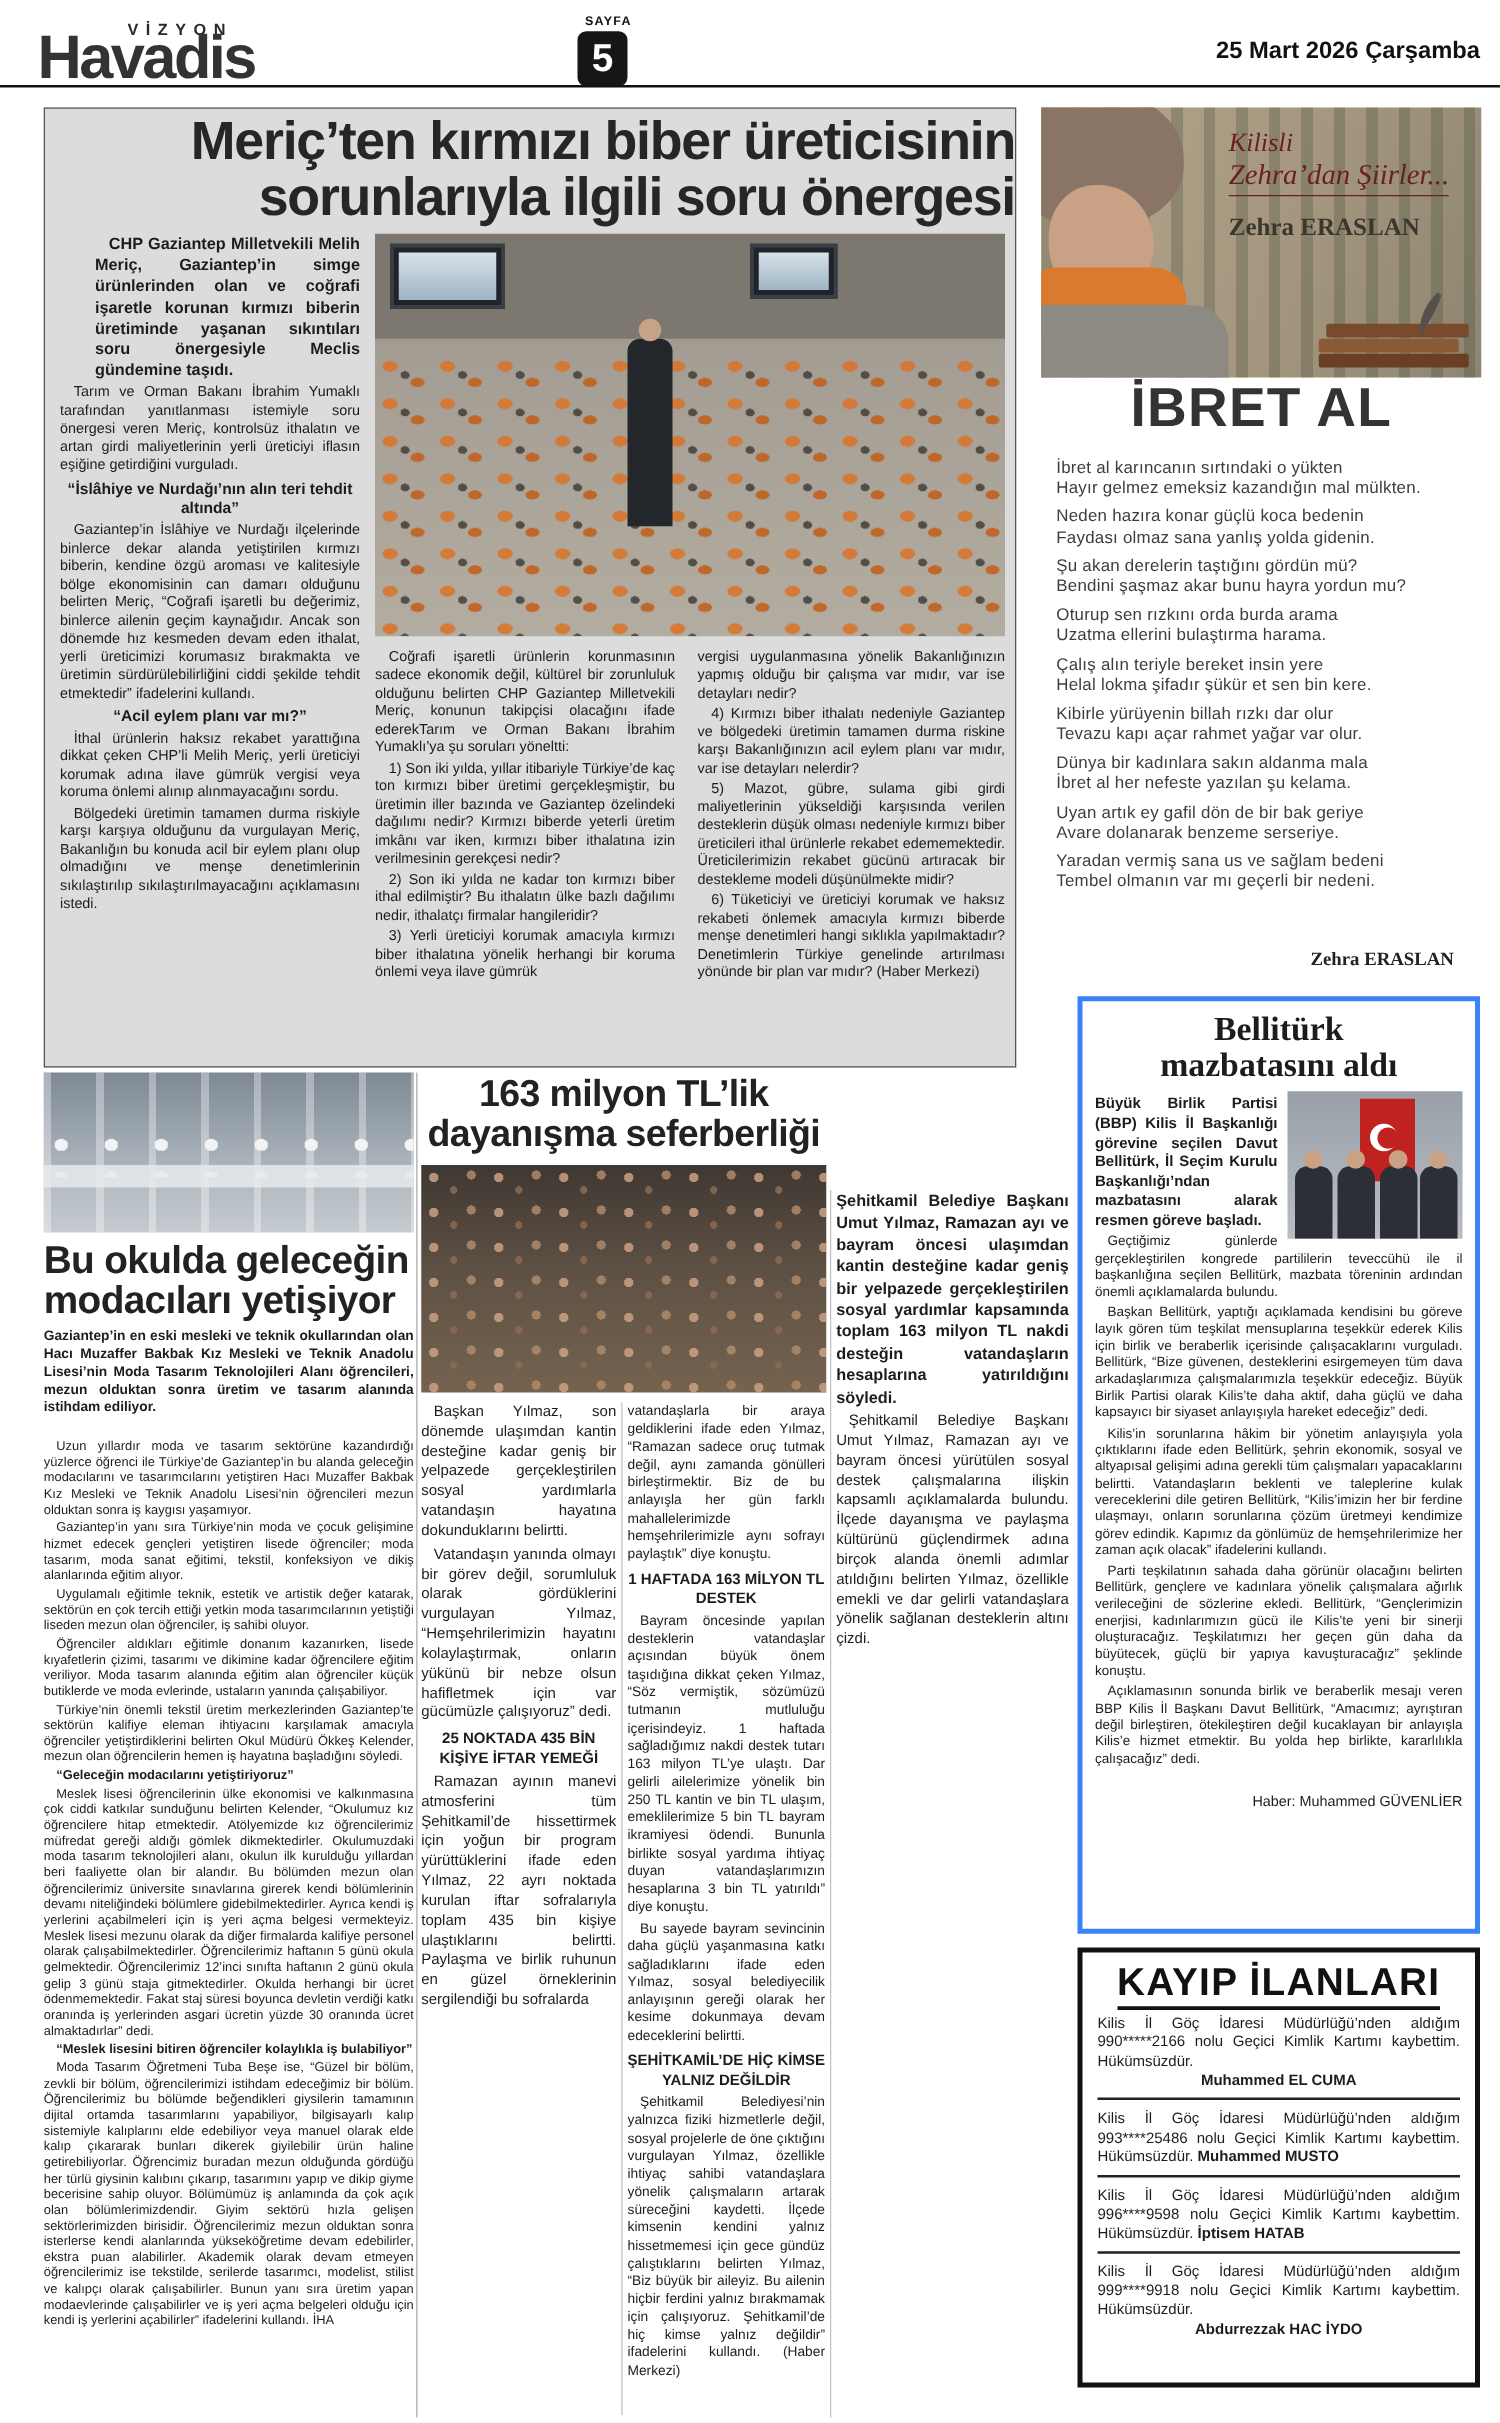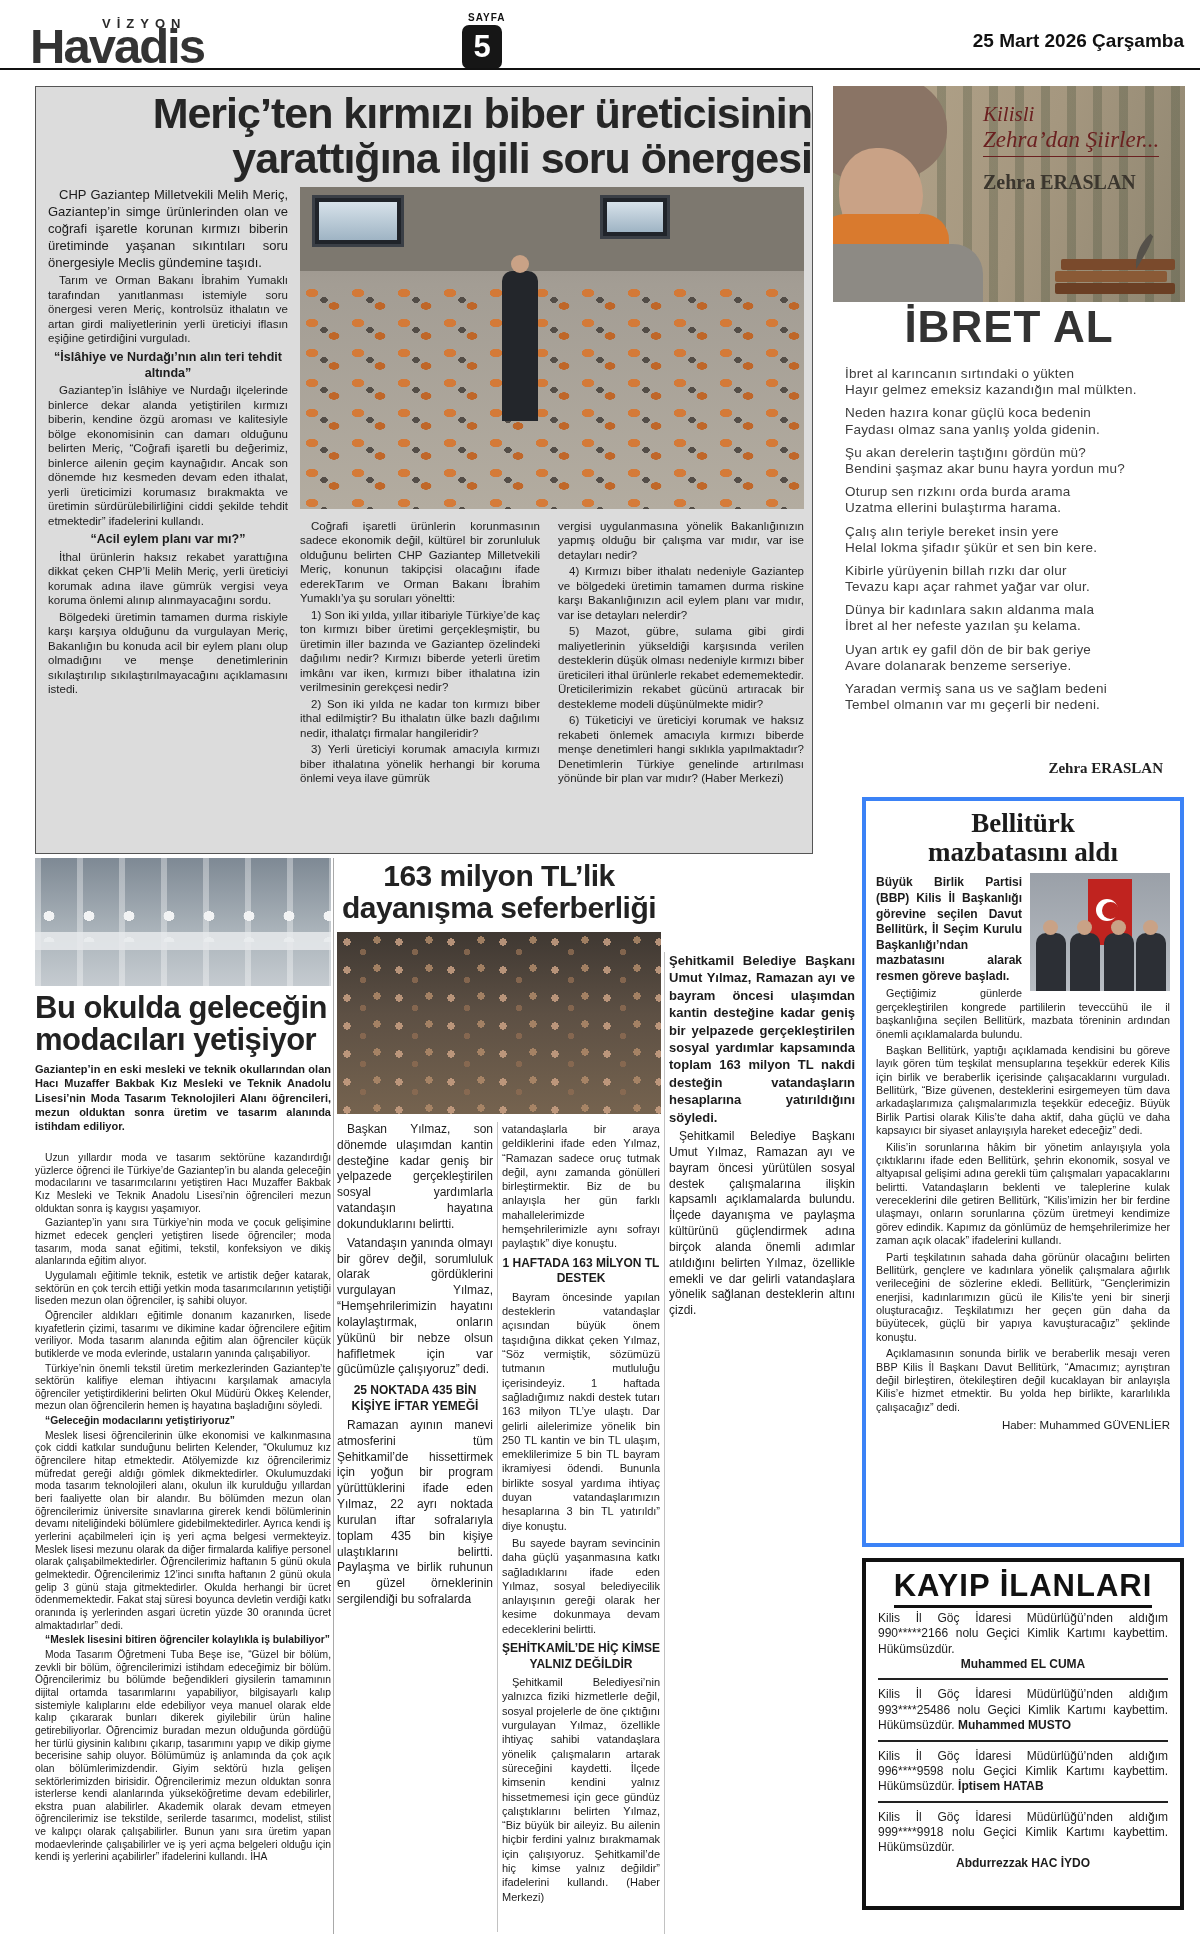--- a/index.html
+++ b/index.html
@@ -20,21 +20,21 @@
     color:#fff; font-size:31px; font-weight:900; display:flex; align-items:center; justify-content:center; }
   .date { right:16px; top:30px; font-size:19px; font-weight:bold; color:#111; }
   .rule-top { left:0; right:0; top:68px; height:2px; background:#111; }
 
   
   .main-box { left:35px; top:86px; width:778px; height:768px; background:#dcdcdc; border:1px solid #555; overflow:hidden; }
   .m-headline { position:absolute; left:0; top:4px; width:100%; text-align:right;
     font-weight:700; font-size:43px; line-height:45px; letter-spacing:-1px; color:#262626; }
   .m-col { position:absolute; font-size:11.5px; line-height:1.26; overflow:hidden; }
   .m-col p { text-indent:11px; margin-bottom:2px; }
-  .m-lead { font-weight:normal; font-size:13px; line-height:1.3; margin-bottom:3px; }
+  .m-lead { font-weight:bold; font-size:13px; line-height:1.3; margin-bottom:3px;margin-left:28px; }
   .m-sub { font-weight:bold; font-size:12.5px; text-align:center; margin:4px 0; text-indent:0 !important; }
   .col1 { left:12px; top:100px; width:240px; height:652px; }
   .col2 { left:264px; top:432px; width:240px; height:322px; }
   .col3 { left:522px; top:432px; width:246px; height:322px; }
 
   .parliament { position:absolute; left:264px; top:100px; width:504px; height:322px;
     background:linear-gradient(180deg,#8f8a82 0%,#a39d94 30%,#b3aca0 100%); overflow:hidden; }
   .parl-wall { position:absolute; left:0; top:0; width:100%; height:26%; background:#7d786f; }
   .parl-screen { position:absolute; top:8px; width:92px; height:52px; background:#20242a; border:3px solid #3a3f46; }
   .parl-screen .scr { position:absolute; inset:4px; background:linear-gradient(180deg,#d7e2ea,#9fb4c4); }
@@ -84,21 +84,21 @@
   .bel-photo { float:right; width:140px; height:118px; margin:6px 0 6px 8px; position:relative;
     background:linear-gradient(180deg,#9aa0a8,#b9bec4); overflow:hidden; }
   .bel-flag { position:absolute; right:38px; top:6px; width:44px; height:66px; background:#c0231f; }
   .bel-flag .moon { position:absolute; left:8px; top:20px; width:22px; height:22px; border-radius:50%; background:#fff; }
   .bel-flag .moon2 { position:absolute; left:14px; top:23px; width:17px; height:17px; border-radius:50%; background:#c0231f; }
   .bel-person { position:absolute; bottom:0; width:30px; height:58px; background:#2c2f35; border-radius:10px 10px 0 0; }
   .bel-person .ph { position:absolute; left:7px; top:-13px; width:15px; height:15px; border-radius:50%; background:#c9a286; }
   .bel-lead { font-weight:bold; font-size:12px; line-height:1.3; text-align:justify; margin-top:8px; }
   .bel-body { clear:none; }
   .bel-body p { font-size:10.8px; line-height:1.24; text-align:justify; text-indent:10px; margin-top:3px; }
-  .bel-byline { text-align:right; font-size:11.5px; margin-top:5px; }
+  .bel-byline { text-align:right; font-size:11.5px; margin-top:22px; }
 
   
   .kayip-box { left:862px; top:1558px; width:322px; height:352px; border:4px solid #111; background:#fff;
     padding:6px 12px; overflow:hidden; }
   .kayip-title { text-align:center; font-size:31px; font-weight:900; letter-spacing:1px; color:#111; }
   .kayip-title span { border-bottom:3px solid #111; padding-bottom:2px; }
   .kayip-ad { font-size:12px; line-height:1.28; text-align:justify; padding:7px 0 6px 0; }
   .kayip-ad + .kayip-ad { border-top:2px solid #222; }
   .kayip-name-block { display:block; text-align:center; font-weight:900; }
   .kayip-name-inline { font-weight:900; }
@@ -153,21 +153,21 @@
   <div class="abs brand-top">VİZYON</div>
   <div class="abs brand">Havadis</div>
   <div class="abs sayfa-label">SAYFA</div>
   <div class="abs page-badge">5</div>
   <div class="abs date">25 Mart 2026 Çarşamba</div>
   <div class="abs rule-top"></div>
 
   <div class="abs main-box">
     <div class="m-headline">
       <div>Meriç’ten kırmızı biber üreticisinin</div>
-      <div>yarattığına ilgili soru önergesi</div>
+      <div>sorunlarıyla ilgili soru önergesi</div>
     </div>
 
     <div class="parliament">
       <div class="parl-wall"></div>
       <div class="parl-screen" style="left:12px;">
           <div class="scr"></div>
         </div>
       <div class="parl-screen" style="left:300px; width:70px; height:44px;">
           <div class="scr"></div>
         </div>

